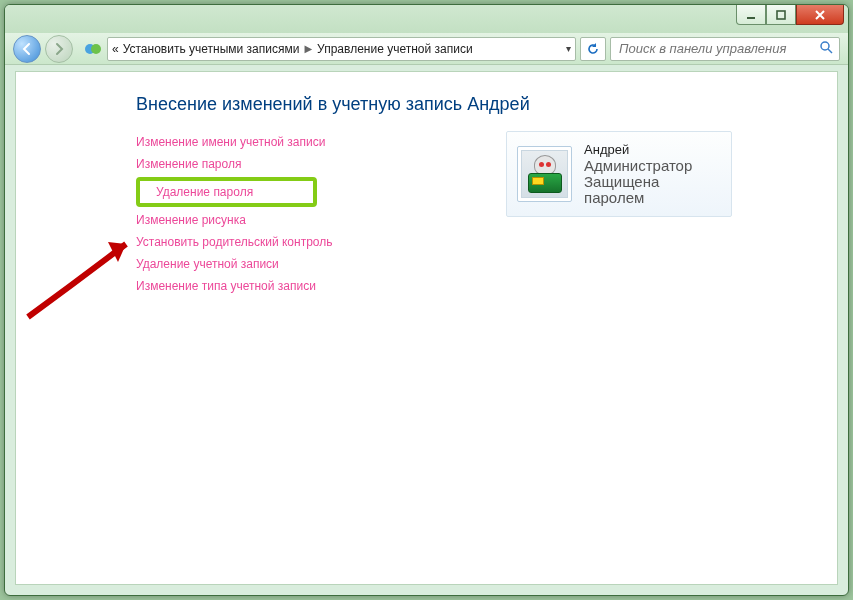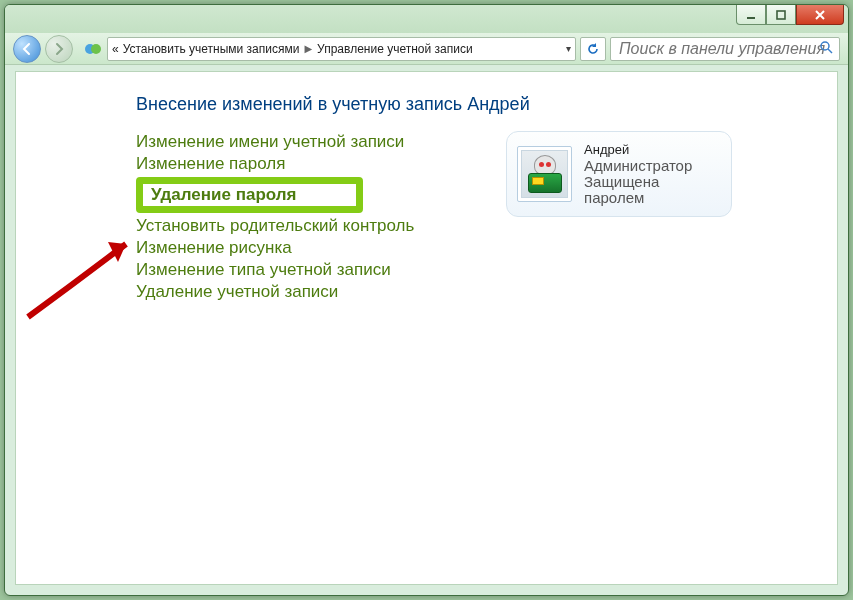--- a/index.html
+++ b/index.html
@@ -123,21 +123,21 @@
     align-items: center;
     padding: 0 6px;
     position: relative;
   }
   .search-bar input {
     border: none;
     outline: none;
     width: 100%;
     font-style: italic;
     color: #888;
-    font-size: 16px;
+    font-size: 13px;
     background: transparent;
   }
   .search-bar .mag {
     position: absolute;
     right: 6px;
     color: #3a7ec9;
     font-size: 13px;
   }
   .content-area {
     position: absolute;
@@ -152,44 +152,43 @@
     color: #003f80;
     margin-bottom: 16px;
   }
   .columns {
     display: flex;
     align-items: flex-start;
     gap: 50px;
   }
   .links-col { width: 320px; }
   .link-item {
-    color: #4d7c0f;
-    font-size: 17px;
+    color: #ec4899;
+    font-size: 12px;
     line-height: 22px;
     cursor: pointer;
   }
   .link-highlight {
     display: inline-block;
-    border: 7px solid #84cc16;
+    border: 4px solid #84cc16;
     border-radius: 4px;
-    padding: 2px 60px 2px 8px;
+    padding: 2px 60px 2px 16px;
     margin: 2px 0;
-    font-weight: bold;
   }
   .link-highlight .link-item { line-height: 18px; }
   .spacer { height: 10px; }
   .user-card {
     width: 226px;
     border: 1px solid #d7e4ee;
     background: linear-gradient(#fdfefe, #eef5fb);
     padding: 10px;
     display: flex;
     align-items: center;
     gap: 12px;
-    border-radius: 12px;
+    border-radius: 2px;
   }
   .avatar-frame {
     width: 56px; height: 56px;
     border: 1px solid #b6cde0;
     background: #fff;
     padding: 3px;
     border-radius: 2px;
   }
   .avatar-inner {
     width: 100%; height: 100%;
@@ -310,24 +309,24 @@
   <div class="content-area">
     <div class="page-title">Внесение изменений в учетную запись Андрей</div>
 
     <div class="columns">
       <div class="links-col">
         <div class="link-item">Изменение имени учетной записи</div>
         <div class="link-item">Изменение пароля</div>
         <div class="link-highlight">
           <div class="link-item">Удаление пароля</div>
         </div>
+        <div class="link-item">Изменение рисунка</div>
         <div class="link-item">Установить родительский контроль</div>
-        <div class="link-item">Изменение рисунка</div>
+        <div class="link-item">Удаление учетной записи</div>
         <div class="link-item">Изменение типа учетной записи</div>
-        <div class="link-item">Удаление учетной записи</div>
         <div class="spacer"></div>
       </div>
 
       <div class="user-card">
         <div class="avatar-frame">
           <div class="avatar-inner">
             <div class="robot-head">
                 <div class="robot-eye l"></div>
                 <div class="robot-eye r"></div>
               </div>

